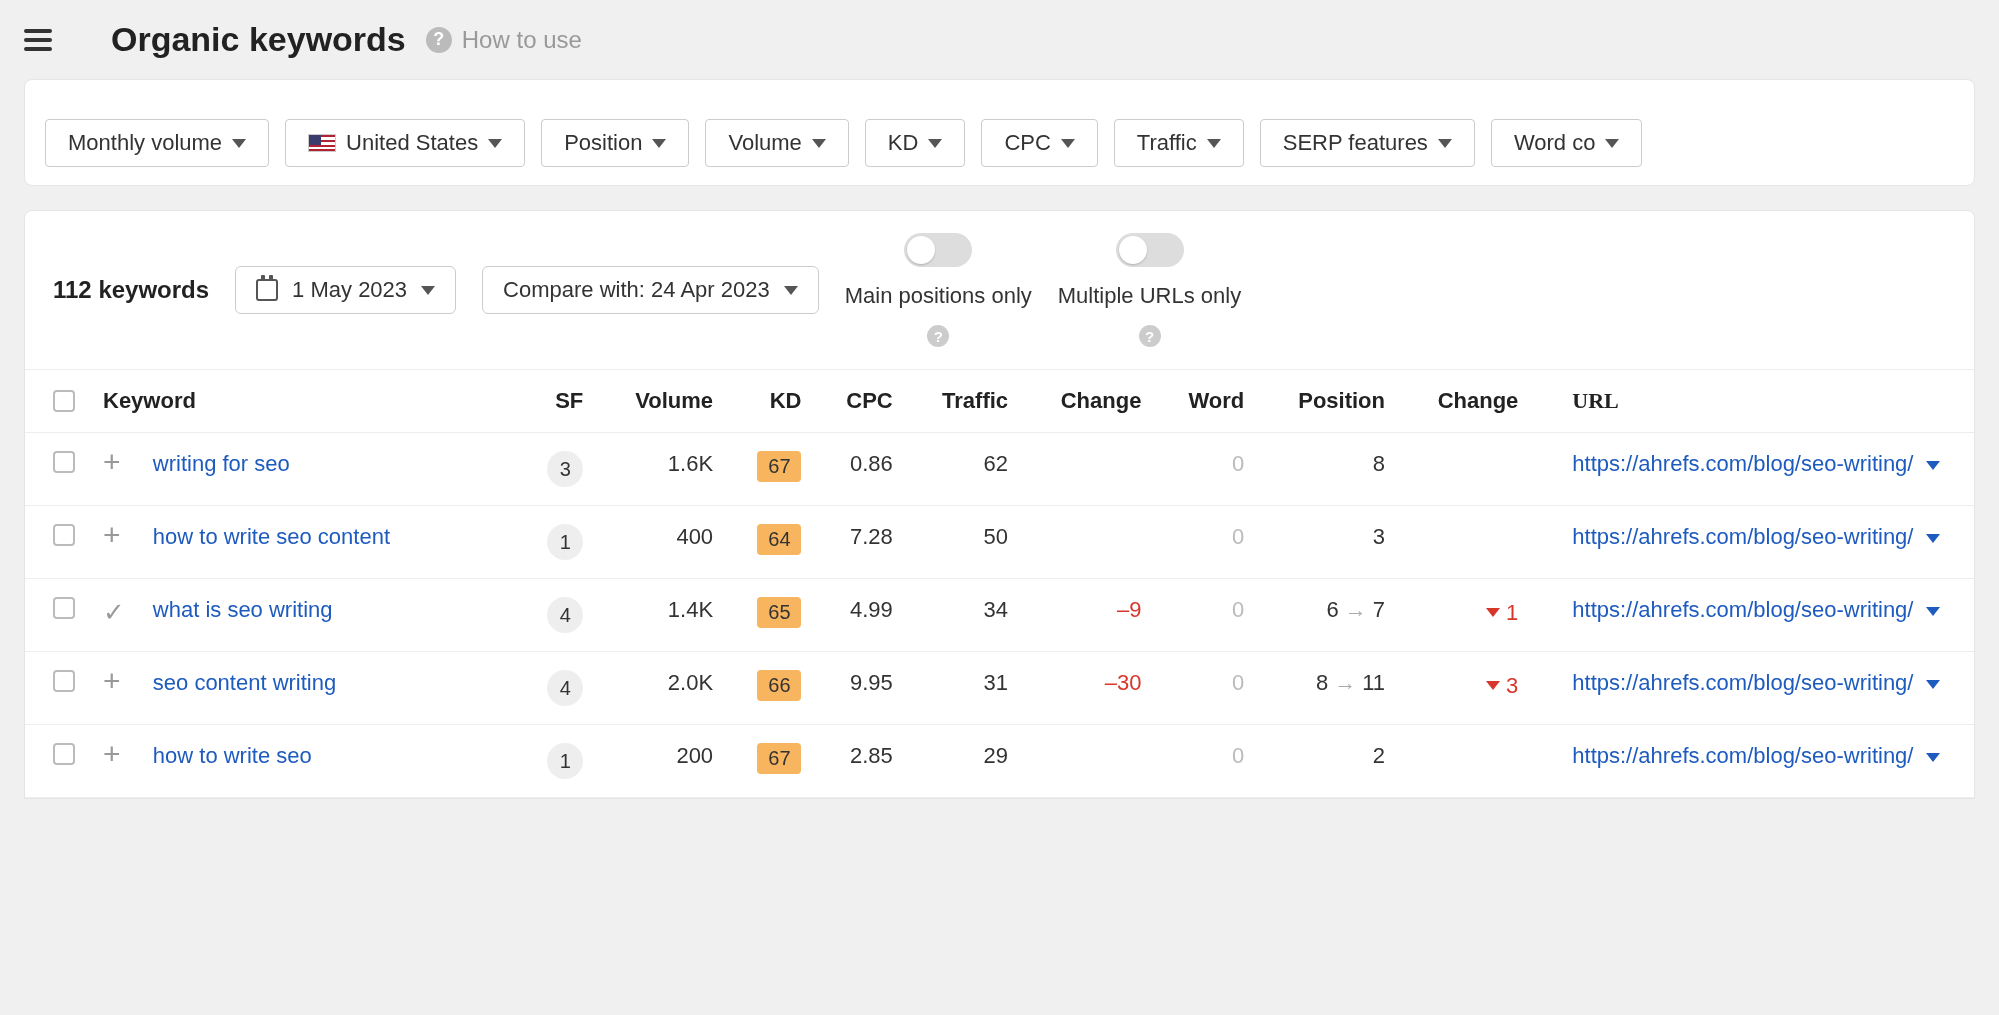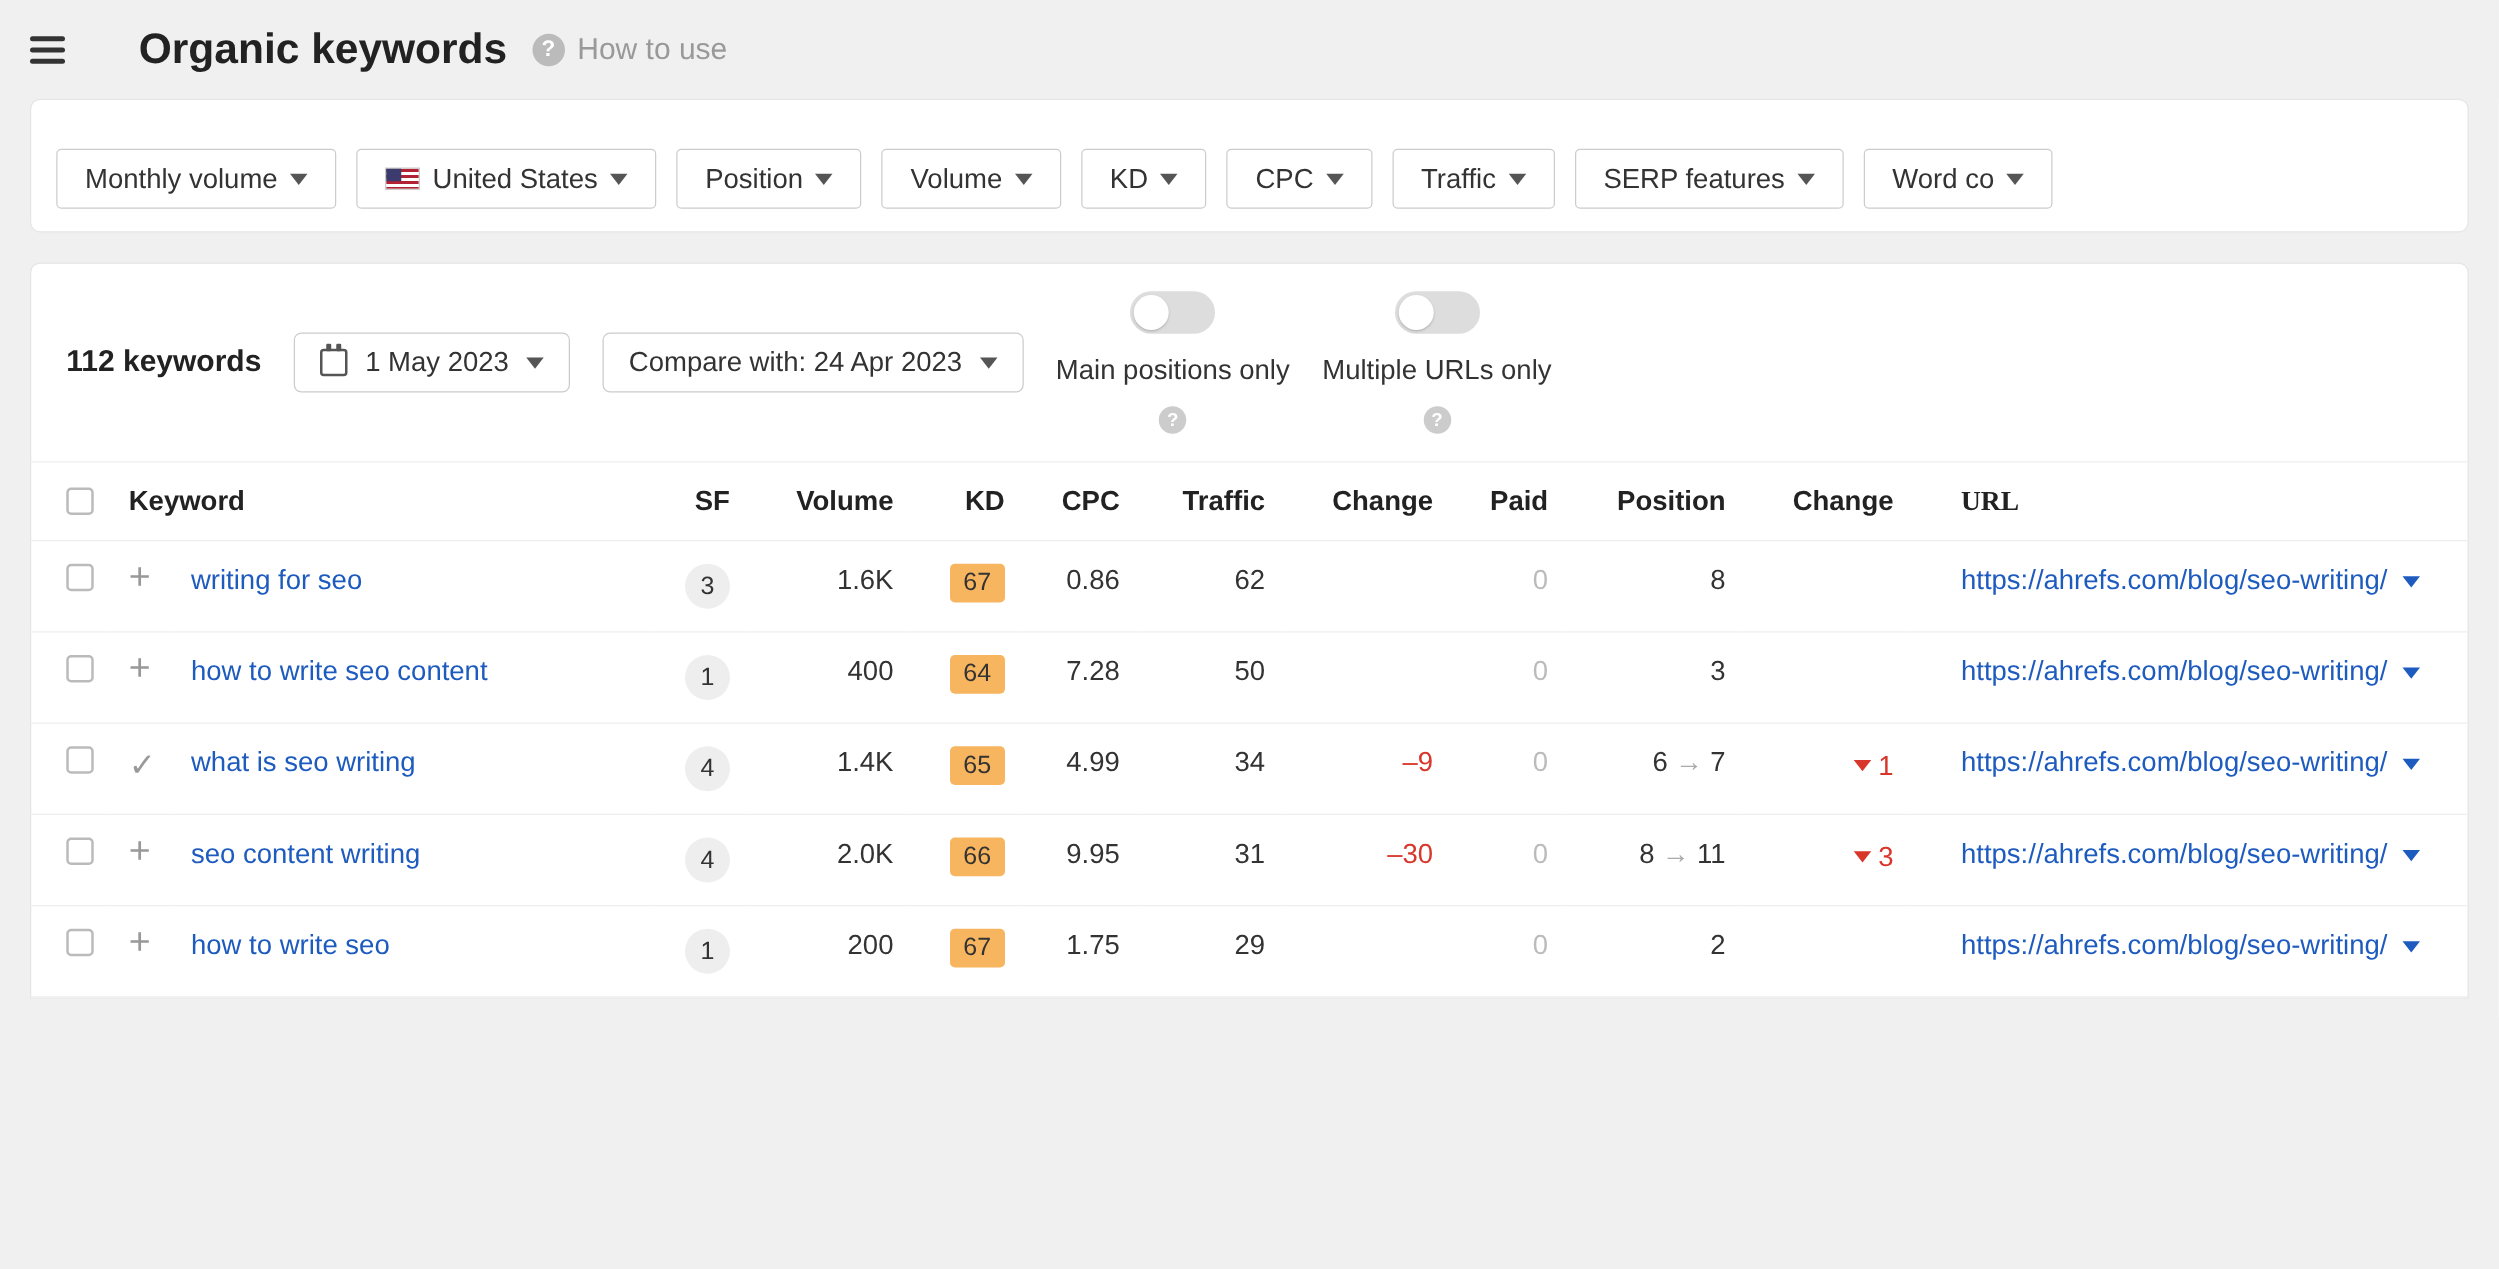--- a/index.html
+++ b/index.html
@@ -273,21 +273,21 @@
         <th class="col-check">
             <div class="checkbox"></div>
           </th>
         <th class="col-keyword" colspan="2">Keyword</th>
         <th class="num-right">SF</th>
         <th class="num-right">Volume</th>
         <th class="num-right">KD</th>
         <th class="num-right">CPC</th>
         <th class="num-right">Traffic</th>
         <th class="num-right">Change</th>
-        <th class="num-right">Paid</th>
+        <th class="num-right">Word</th>
         <th class="num-right">Position</th>
         <th class="num-right">Change</th>
         <th style="padding-left:40px;font-family:Liberation Serif, serif;">URL</th>
       </tr>
     </thead>
     <tbody id="tbody">
         <tr>
           <td class="col-check">
             <div class="checkbox"></div>
           </td>
@@ -363,21 +363,21 @@
         </tr>
         <tr>
           <td class="col-check">
             <div class="checkbox"></div>
           </td>
           <td class="col-expand"><span class="expand">+</span></td>
           <td class="col-keyword"><a class="keyword-link">how to write seo</a></td>
           <td class="num-right"><span class="sf-badge">1</span></td>
           <td class="num-right">200</td>
           <td class="num-right"><span class="kd-badge">67</span></td>
-          <td class="num-right">1.75</td>
+          <td class="num-right">2.85</td>
           <td class="num-right">29</td>
           <td class="num-right"></td>
           <td class="num-right muted">0</td>
           <td class="num-right"><span>2</span></td>
           <td class="num-right"></td>
           <td class="col-url" style="padding-left: 40px;"><a class="url-link">https://ahrefs.com/blog/seo-writing/</a> <span class="url-caret"></span></td>
         </tr>
       </tbody>
   </table>
 </div>

